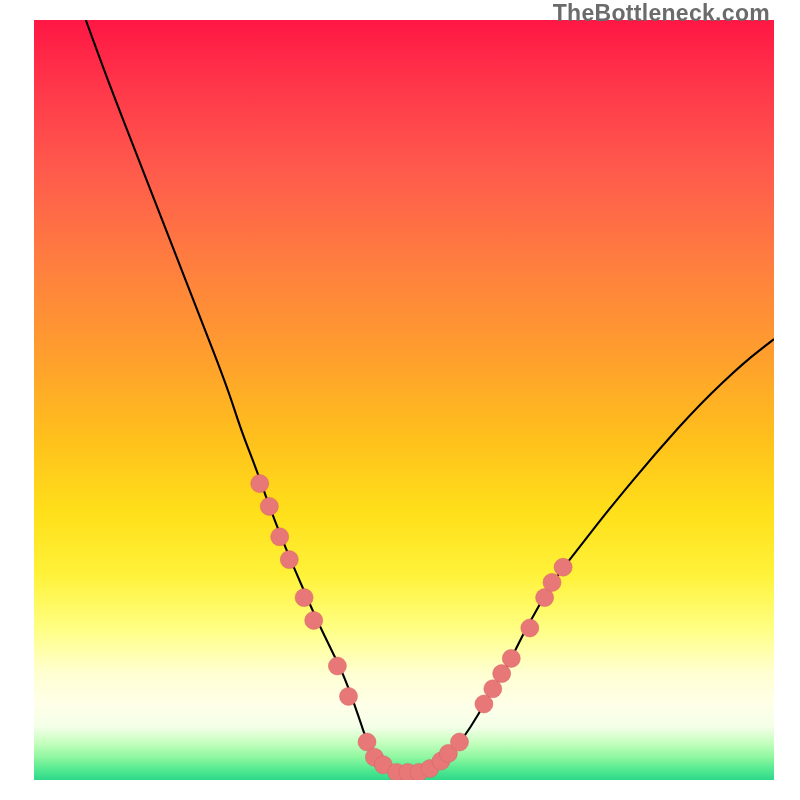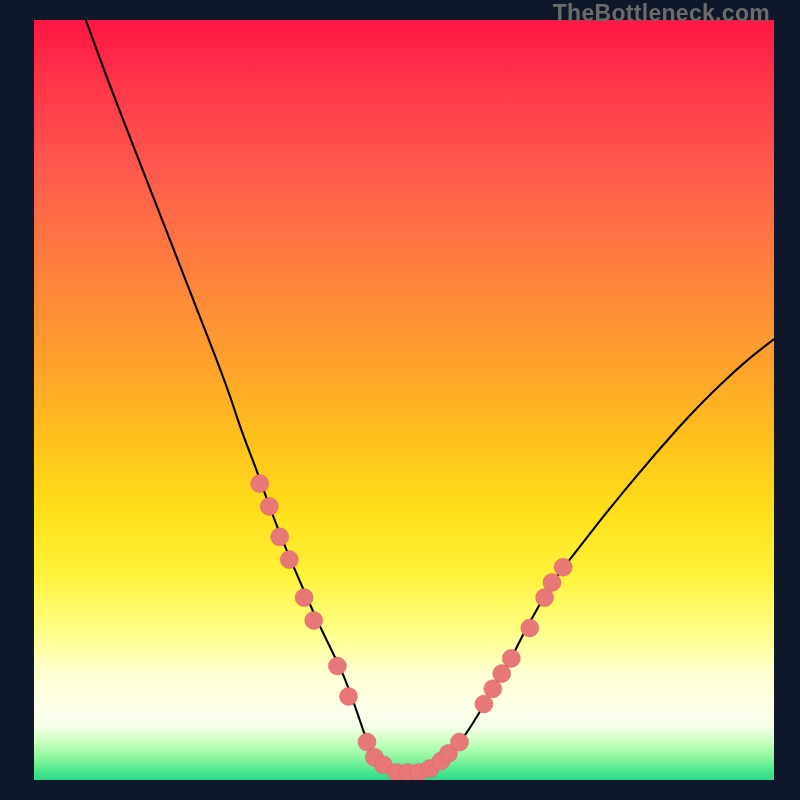--- a/index.html
+++ b/index.html
@@ -7,21 +7,21 @@
     padding: 0;
     width: 800px;
     height: 800px;
     background: #000;
     overflow: hidden;
   }
   .frame {
     position: absolute;
     left: 0; top: 0;
     width: 800px; height: 800px;
-    background: #0f172a;
+    background: #ffffff;
   }
   .plot {
     position: absolute;
     left: 34px;
     top: 20px;
     width: 740px;
     height: 760px;
     background: linear-gradient(to bottom,
       #ff1744 0%,
       #ff3b4a 10%,

